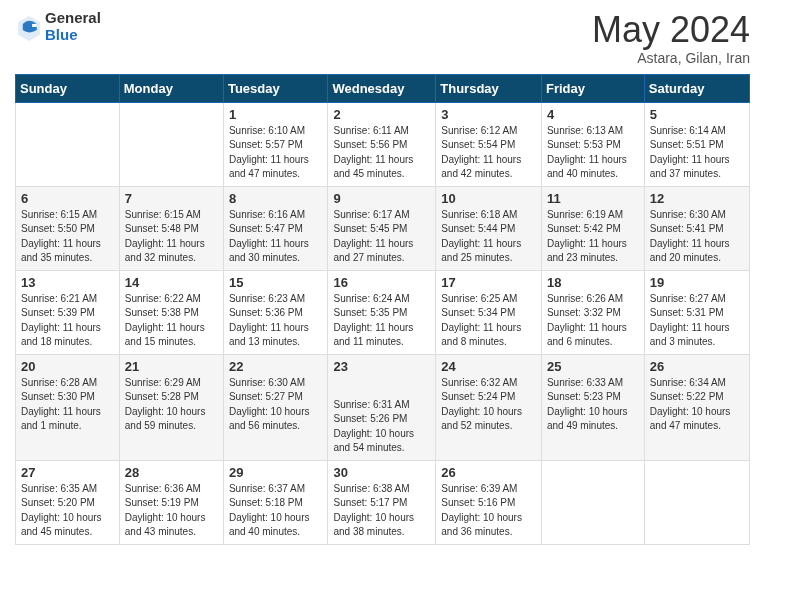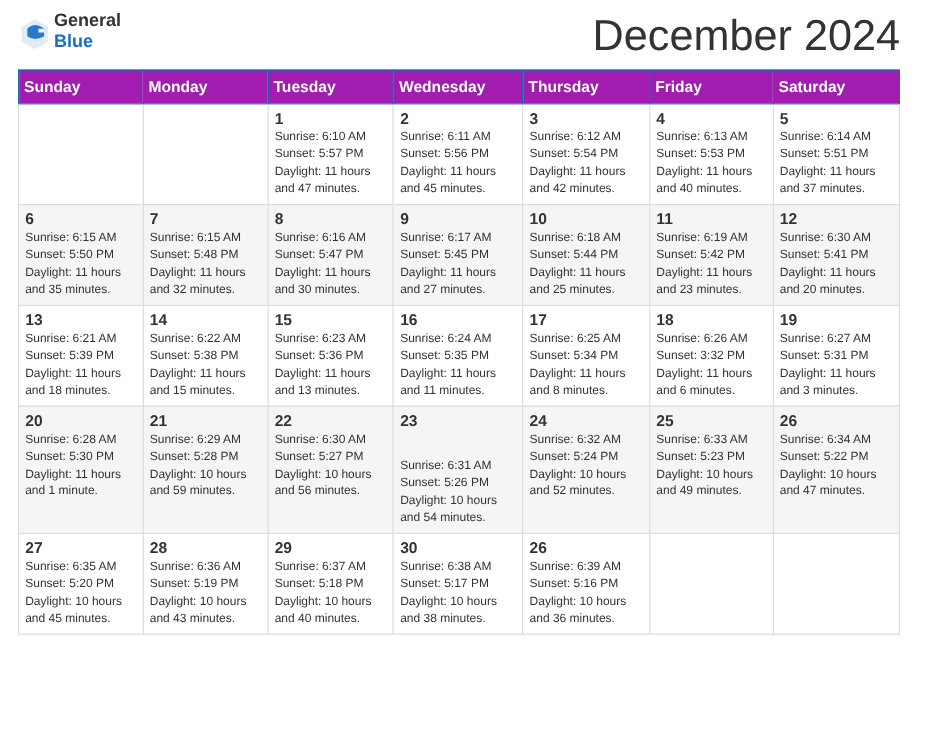--- a/index.html
+++ b/index.html
@@ -55,21 +55,21 @@
     .title-location {
       font-size: 14px;
       color: #555;
     }
     .calendar {
       width: 100%;
       border-collapse: collapse;
       border: 1px solid #ccc;
     }
     .calendar th {
-      background: #a21caf;
+      background: #0c4a6e;
       color: #fff;
       font-size: 13px;
       font-weight: bold;
       padding: 6px 4px;
       text-align: left;
       border: 1px solid #1a65b0;
     }
     .calendar td {
       vertical-align: top;
       border: 1px solid #ddd;
@@ -111,21 +111,22 @@
         <polygon points="18,4 32,12 32,28 18,36 4,28 4,12" fill="#2979c7" opacity="0.15"></polygon>
         <path d="M10,14 Q18,6 28,14 L28,22 Q18,28 10,22 Z" fill="#2979c7"></path>
         <path d="M22,14 L28,14 L28,18 L22,18 Z" fill="#fff"></path>
       </svg>
       <div class="logo-text">
         <span class="logo-general">General</span>
         <span class="logo-blue">Blue</span>
       </div>
     </div>
     <div class="title-block">
-      <div class="title-month">December 2024</div>
+      <div class="title-month">May 2024</div>
+      <div class="title-location">Astara, Gilan, Iran</div>
     </div>
   </div>
 
   <table class="calendar">
     <thead>
       <tr>
       <th>Sunday</th>
           <th>Monday</th>
           <th>Tuesday</th>
           <th>Wednesday</th>

